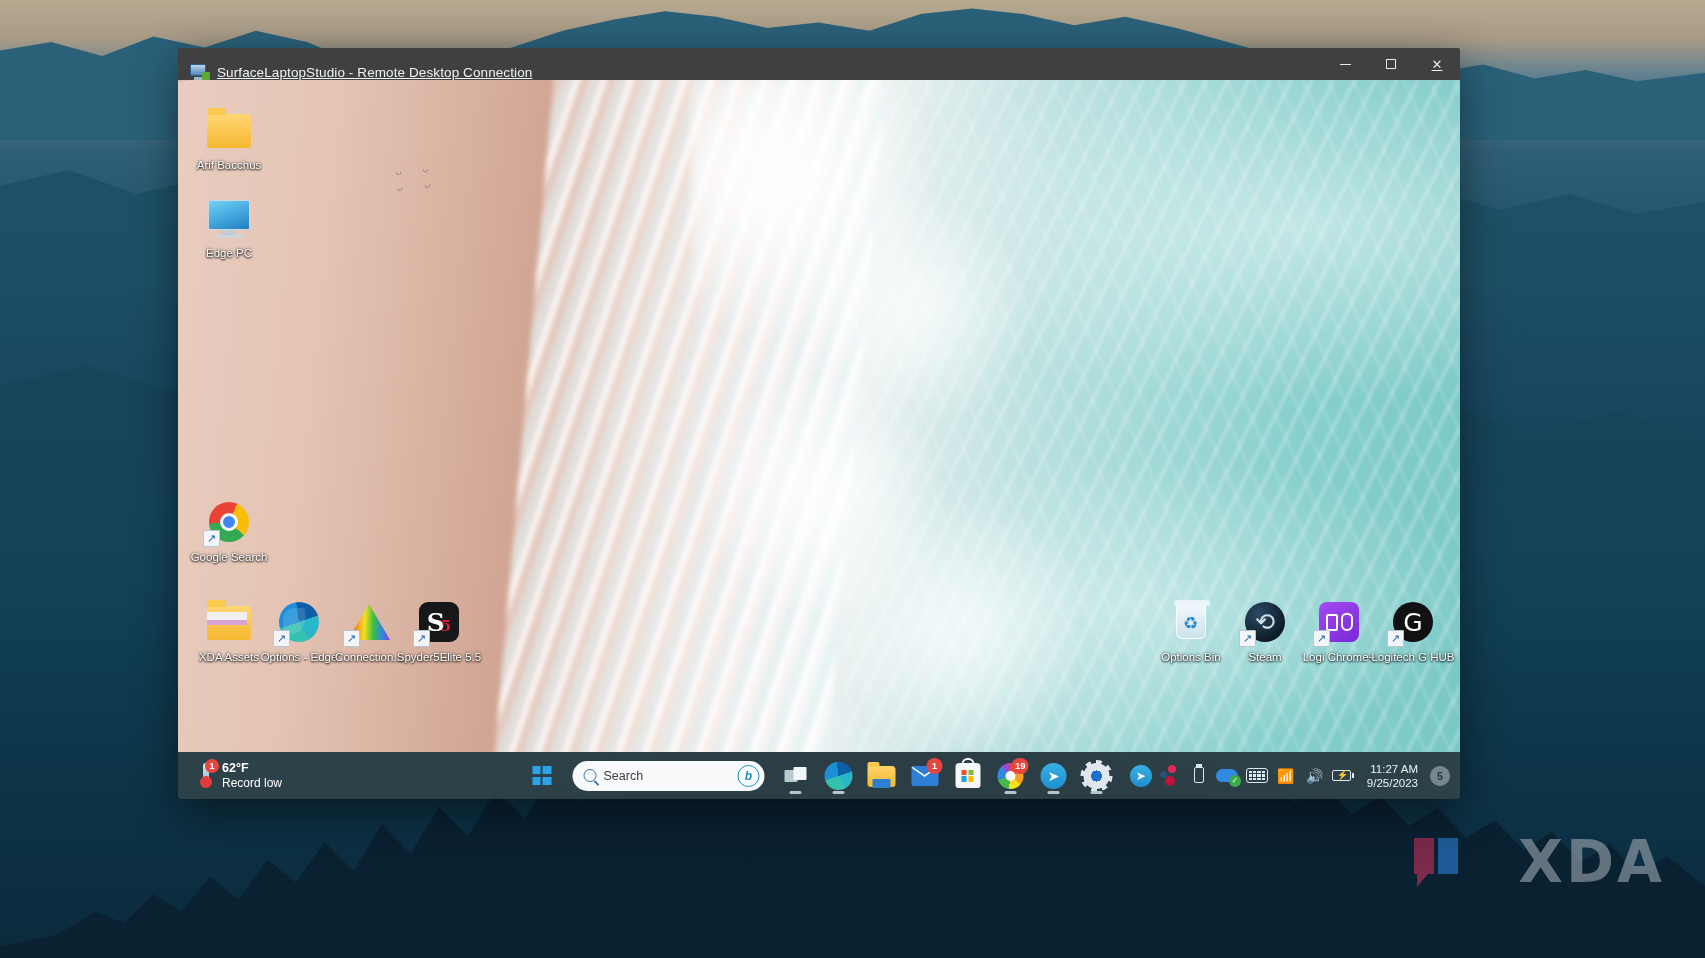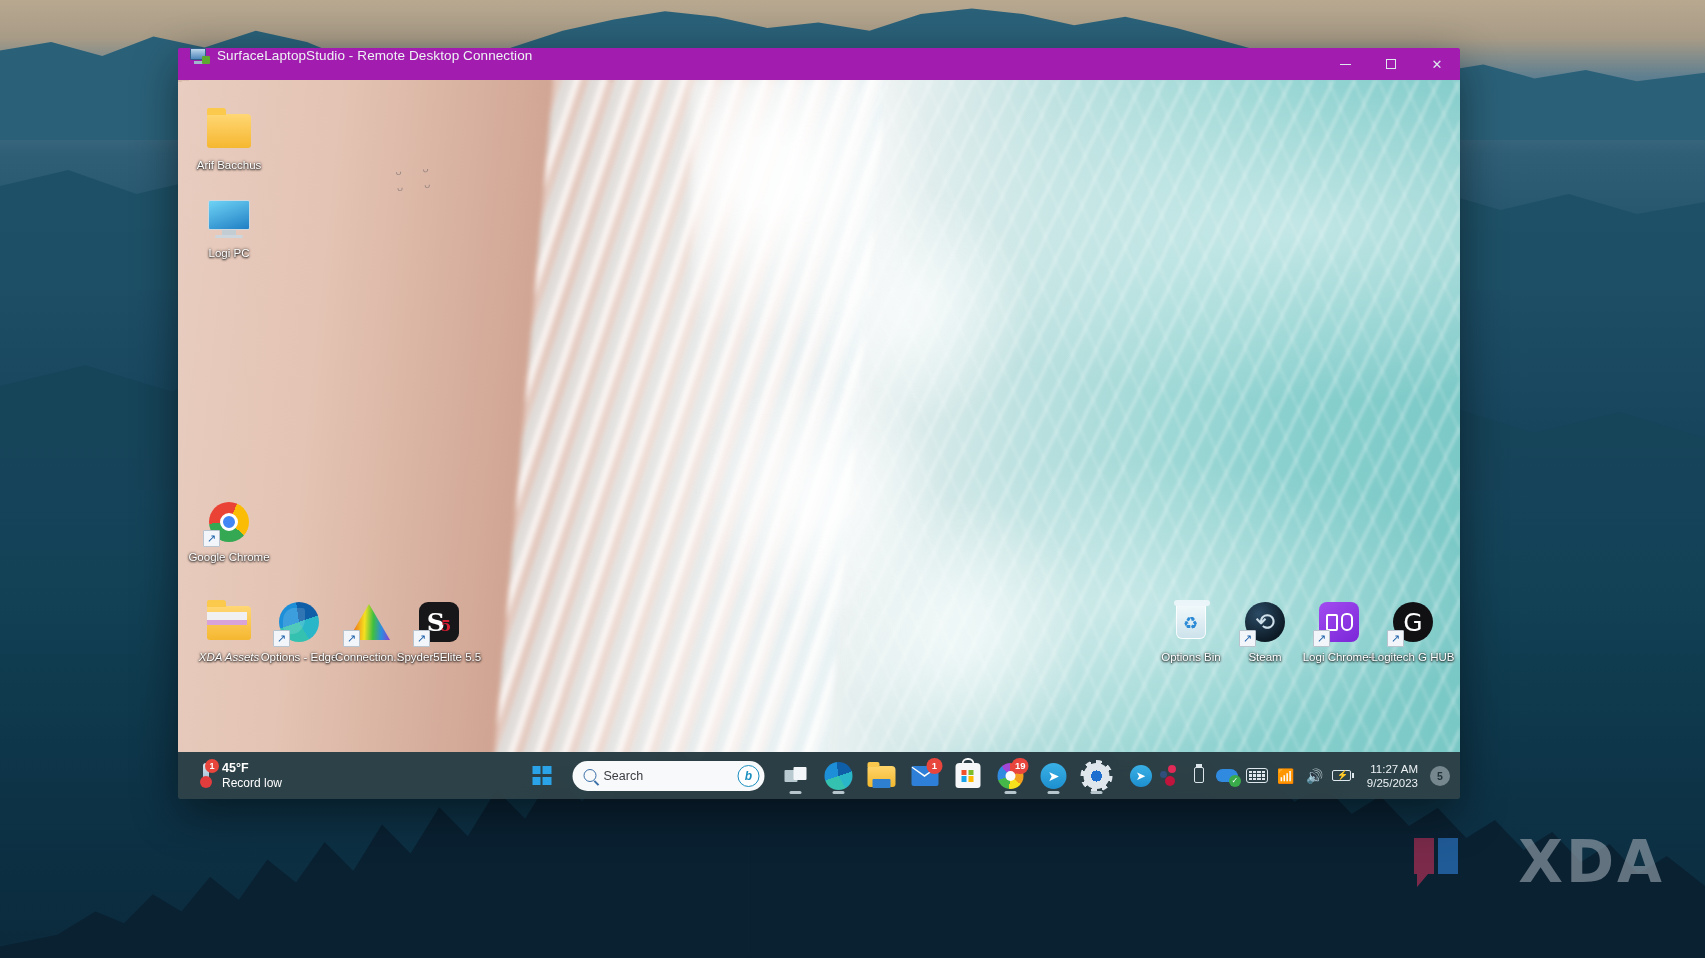--- a/index.html
+++ b/index.html
@@ -103,23 +103,23 @@
   
   #rdp-window {
     position:absolute; left:178px; top:48px;
     width:1282px; height:751px;
     box-shadow:0 14px 46px rgba(0,0,0,.48);
     display:flex; flex-direction:column;
     border-radius:2px; overflow:hidden;
   }
 
   #rdp-titlebar {
-    height:32px; background:#a21caf; flex:0 0 32px;
-    display:flex; align-items:flex-start;
-    color:#eef3f5; position:relative;
+    height:32px; background:#404040; flex:0 0 32px;
+    display:flex; align-items:flex-end;
+    color:#eef3f5; position:relative;text-decoration:underline;
   }
   #rdp-app-icon {
     width:18px; height:16px; margin-left:12px; margin-right:9px;
     position:relative; flex:0 0 auto;
   }
   #rdp-app-icon .screen {
     position:absolute; left:0; top:0; width:16px; height:12px;
     background:linear-gradient(180deg,#bcd6ea,#4f86bb);
     border:1px solid #2e5f86; border-radius:1px;
   }
@@ -556,32 +556,32 @@
       </div>
       <div class="lbl">Arif Bacchus</div>
     </div>
 
     <div class="dicon" style="left:8px; top:114px;">
       <div class="art">
         <div class="monitor-screen"></div>
         <div class="monitor-stand"></div>
         <div class="monitor-foot"></div>
       </div>
-      <div class="lbl">Logi PC</div>
+      <div class="lbl">Edge PC</div>
     </div>
 
     <div class="dicon" style="left:8px; top:418px;">
       <div class="art">
         <div class="chrome-art"></div>
         <div class="shortcut-arrow">↗</div>
       </div>
-      <div class="lbl">Google Chrome</div>
-    </div>
-
-    <div class="dicon" style="left:8px; top:518px;font-style:italic;">
+      <div class="lbl">Google Search</div>
+    </div>
+
+    <div class="dicon" style="left:8px; top:518px;">
       <div class="art">
         <div class="folder"></div>
         <div class="folder-stripe"></div>
         <div class="folder-stripe2"></div>
       </div>
       <div class="lbl">XDA Assets</div>
     </div>
 
     <div class="dicon" style="left:78px; top:518px;">
       <div class="art">
@@ -646,21 +646,21 @@
 
   <div id="remote-taskbar">
 
     <div id="weather-widget">
       <div id="thermometer-icon">
         <div class="stem"></div>
         <div class="bulb"></div>
         <div id="weather-badge">1</div>
       </div>
       <div id="weather-text">
-        <div id="weather-temp">45°F</div>
+        <div id="weather-temp">62°F</div>
         <div id="weather-desc">Record low</div>
       </div>
     </div>
 
     <div id="taskbar-center">
 
       <div id="start-button">
         <div id="start-logo">
           <i></i>
             <i></i>

